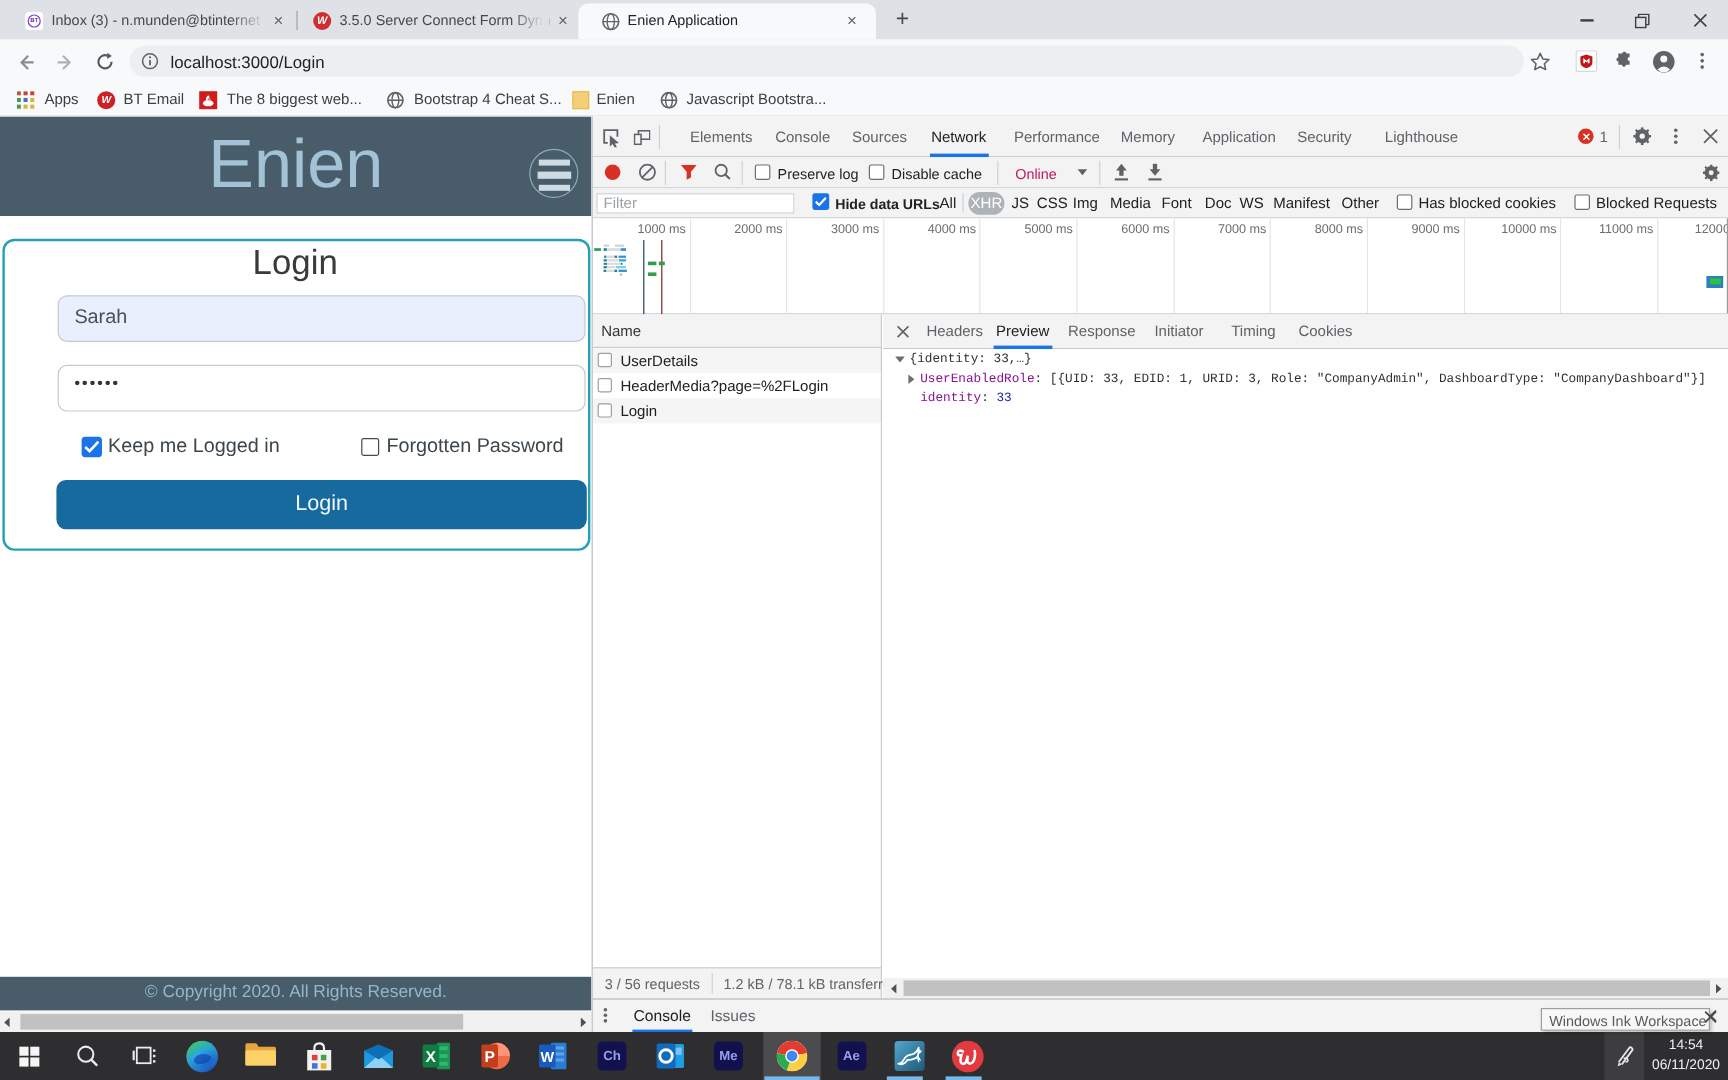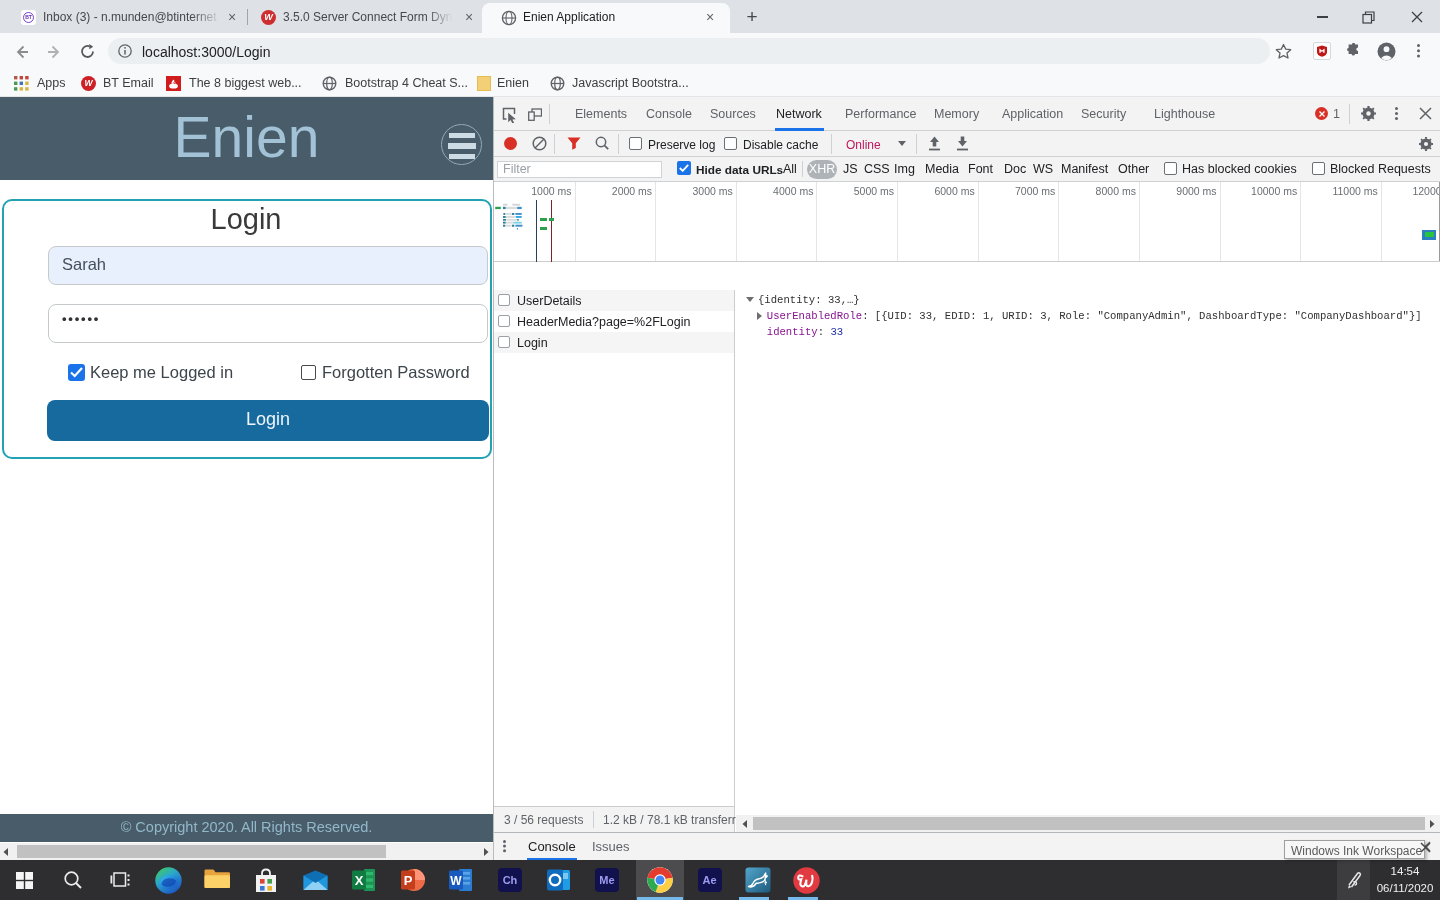--- a/index.html
+++ b/index.html
@@ -337,34 +337,49 @@
     <div class="abs" style="left:41.5px;top:18px;width:1px;height:62px;background:#26425c;"></div>
     <div class="abs" style="left:57px;top:18px;width:1px;height:62px;background:#7e2424;"></div>
     <div class="abs" style="left:46px;top:36px;width:6.5px;height:2.5px;background:#2da04d;"></div>
     <div class="abs" style="left:46px;top:45px;width:6.5px;height:2.5px;background:#2da04d;"></div>
     <div class="abs" style="left:55px;top:35.5px;width:5px;height:3px;background:#2da04d;"></div>
     <div class="abs" style="left:928px;top:47.5px;width:14px;height:10px;background:#2e7fc1;"></div>
     <div class="abs" style="left:930.5px;top:50px;width:9px;height:5px;background:#27c440;"></div>
     <div class="abs" style="left:944.5px;top:0;width:2px;height:79px;background:#9a9a9a;"></div>
   </div>
 
+  <div class="abs" style="left:0;top:165px;width:241px;height:28px;background:#f3f3f3;border-bottom:1px solid #ccc;border-right:1px solid #ccc;box-sizing:border-box;">
+    <div class="abs" style="left:7px;top:7px;font-size:12.5px;color:#333;">Name</div>
+  </div>
   <div class="abs" style="left:0;top:193px;width:241px;height:21px;background:#f5f5f5;border-right:1px solid #ccc;box-sizing:border-box;">
     <div class="cb" style="left:4px;top:4px;width:12px;height:12px;border-color:#9aa0a6;"></div>
     <div class="abs" style="left:23px;top:3.5px;font-size:12.5px;color:#202124;">UserDetails</div>
   </div>
   <div class="abs" style="left:0;top:214px;width:241px;height:21px;background:#fff;border-right:1px solid #ccc;box-sizing:border-box;">
     <div class="cb" style="left:4px;top:4px;width:12px;height:12px;border-color:#9aa0a6;"></div>
     <div class="abs" style="left:23px;top:3.5px;font-size:12.5px;color:#202124;">HeaderMedia?page=%2FLogin</div>
   </div>
   <div class="abs" style="left:0;top:235px;width:241px;height:21px;background:#f5f5f5;border-right:1px solid #ccc;box-sizing:border-box;">
     <div class="cb" style="left:4px;top:4px;width:12px;height:12px;border-color:#9aa0a6;"></div>
     <div class="abs" style="left:23px;top:3.5px;font-size:12.5px;color:#202124;">Login</div>
   </div>
   <div class="abs" style="left:0;top:256px;width:241px;height:453px;background:#fff;border-right:1px solid #ccc;box-sizing:border-box;"></div>
 
+  <div class="abs" style="left:242px;top:165px;width:705px;height:29px;background:#f3f3f3;border-bottom:1px solid #ccc;box-sizing:border-box;font-size:12.5px;color:#5f6368;">
+    <svg class="abs" style="left:11px;top:9px;" width="11" height="11" viewBox="0 0 11 11">
+          <path d="M1 1 L10 10 M10 1 L1 10" stroke="#5f6368" stroke-width="1.4"></path>
+        </svg>
+    <div class="abs" style="left:36px;top:7px;">Headers</div>
+    <div class="abs" style="left:94px;top:7px;color:#202124;">Preview</div>
+    <div class="abs" style="left:92px;top:26px;width:49px;height:3px;background:#1a73e8;"></div>
+    <div class="abs" style="left:154px;top:7px;">Response</div>
+    <div class="abs" style="left:226px;top:7px;">Initiator</div>
+    <div class="abs" style="left:290px;top:7px;">Timing</div>
+    <div class="abs" style="left:346px;top:7px;">Cookies</div>
+  </div>
 
   <div class="abs" style="left:242px;top:194px;width:705px;height:524px;background:#fff;overflow:hidden;font-family:'Liberation Mono',monospace;font-size:10.6px;color:#303030;white-space:nowrap;">
     <div class="abs" style="left:10px;top:6px;width:0;height:0;border-left:4px solid transparent;border-right:4px solid transparent;border-top:5px solid #6e6e6e;"></div>
     <div class="abs" style="left:22px;top:3px;">{identity: 33,…}</div>
     <div class="abs" style="left:21px;top:20.5px;width:0;height:0;border-top:4px solid transparent;border-bottom:4px solid transparent;border-left:5px solid #6e6e6e;"></div>
     <div class="abs" style="left:30.8px;top:19px;"><span style="color:#881391;">UserEnabledRole</span>: [{UID: 33, EDID: 1, URID: 3, Role: "CompanyAdmin", DashboardType: "CompanyDashboard"}]</div>
     <div class="abs" style="left:30.8px;top:35px;"><span style="color:#881391;">identity</span>: <span style="color:#1c2ca8;">33</span></div>
   </div>
 
   <div class="abs" style="left:0;top:709px;width:241px;height:26px;background:#f3f3f3;border-top:1px solid #ccc;border-right:1px solid #ccc;box-sizing:border-box;font-size:12px;color:#5f6368;">

